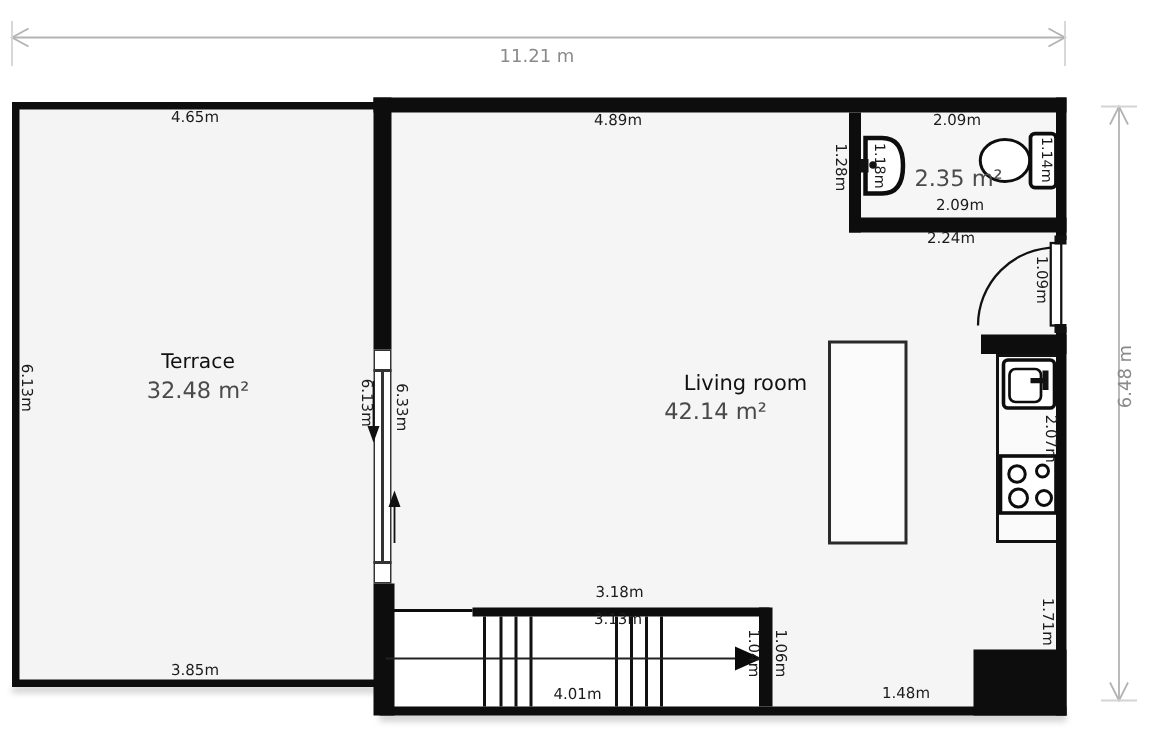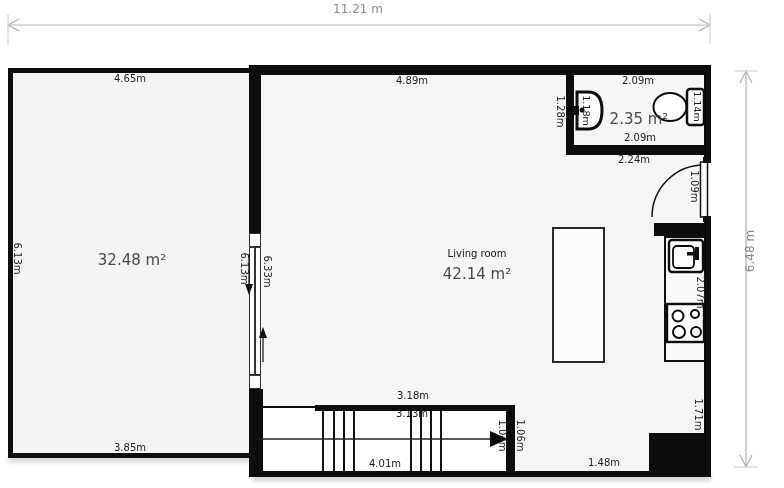--- a/index.html
+++ b/index.html
@@ -8,21 +8,21 @@
   .fill{position:absolute;background:#f5f5f5;}
   .wall{position:absolute;background:#0d0d0d;}
   .shadow{box-shadow:0 4px 4px rgba(0,0,0,.18);}
   .dim{position:absolute;width:60px;height:13px;font-size:10px;color:#1c1c1c;
        text-align:center;line-height:13px;white-space:nowrap;}
   .dimv{position:absolute;width:40px;height:13px;font-size:10px;color:#1c1c1c;
         text-align:center;line-height:13px;transform:rotate(90deg);white-space:nowrap;}
   .dimv.small{font-size:9.5px;}
   .room-name{position:absolute;font-size:13.5px;color:#111;text-align:center;}
   .room-area{position:absolute;font-size:15px;color:#4a4a4a;text-align:center;}
-  .overall{position:absolute;font-size:12px;color:#8a8a8a;text-align:center;width:80px;}
+  .overall{position:absolute;font-size:12px;color:#8a8a8a;text-align:center;width:80px;margin-top:28px;}
   .overallv{position:absolute;font-size:12px;color:#8a8a8a;text-align:center;width:48px;
             transform:rotate(-90deg);}
   svg{position:absolute;left:0;top:0;}
   .counter{position:absolute;border:2px solid #111;background:#fafafa;box-sizing:border-box;}
   .table{position:absolute;border:2px solid #2a2a2a;background:#fbfbfb;box-sizing:border-box;}
   .win-base{position:absolute;background:#fff;border:1px solid #333;box-sizing:border-box;}
   .win-glass{position:absolute;background:#333;}
   .steps{position:absolute;background:#111;}
 </style>
 </head>
@@ -133,28 +133,29 @@
       <circle cx="695" cy="314" r="4" fill="#fff" stroke="#0d0d0d" stroke-width="2"></circle>
       <circle cx="679" cy="332" r="6" fill="#fff" stroke="#0d0d0d" stroke-width="2"></circle>
       <circle cx="696" cy="332" r="5" fill="#fff" stroke="#0d0d0d" stroke-width="2"></circle>
     </g>
   </svg>
 
   <div class="overall" style="left:318px;top:2px;">11.21 m</div>
   <div class="overallv" style="left:726px;top:244px;">6.48 m</div>
 
   <div class="dim" style="left:100px;top:72px;">4.65m</div>
+  <div class="room-name" style="left:72px;top:233px;width:120px;">Terrace</div>
   <div class="room-area" style="left:92px;top:251px;width:80px;">32.48 m²</div>
   <div class="dimv" style="left:-3px;top:252px;">6.13m</div>
   <div class="dim" style="left:100px;top:441px;">3.85m</div>
   <div class="dimv" style="left:224px;top:262px;">6.13m</div>
   <div class="dimv" style="left:247px;top:265px;">6.33m</div>
 
   <div class="dim" style="left:382px;top:74px;">4.89m</div>
-  <div class="room-name" style="left:397px;top:248px;width:160px;font-size:10px;">Living room</div>
+  <div class="room-name" style="left:417px;top:248px;width:160px;font-size:14px;">Living room</div>
   <div class="room-area" style="left:437px;top:265px;width:80px;">42.14 m²</div>
   <div class="dim" style="left:574px;top:456px;">1.48m</div>
 
   <div class="dim" style="left:608px;top:74px;">2.09m</div>
   <div class="room-area" style="left:599px;top:110px;width:80px;">2.35 m²</div>
   <div class="dim" style="left:610px;top:131px;">2.09m</div>
   <div class="dimv" style="left:540px;top:105px;">1.28m</div>
   <div class="dimv small" style="left:566px;top:104px;">1.18m</div>
   <div class="dimv small" style="left:677px;top:100px;">1.14m</div>
   <div class="dim" style="left:604px;top:153px;">2.24m</div>

